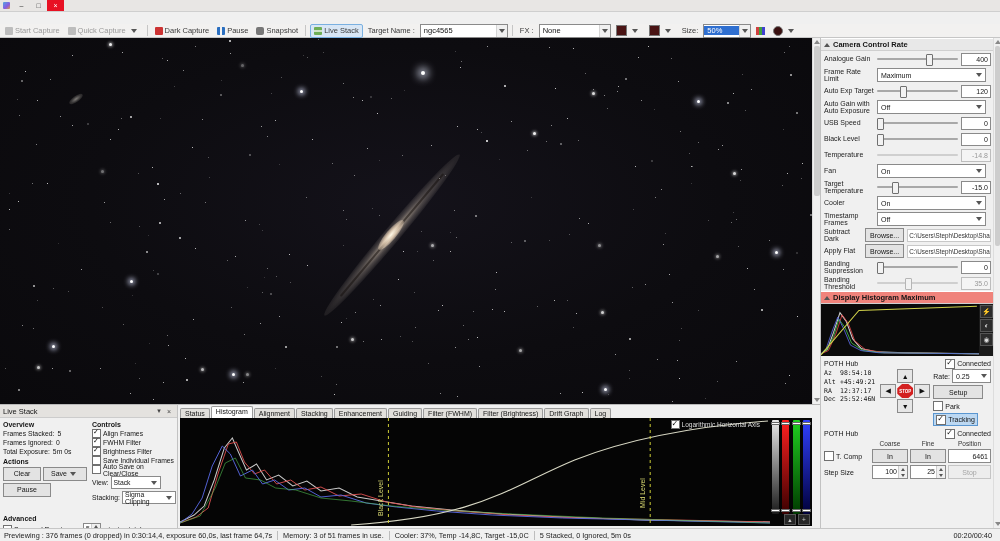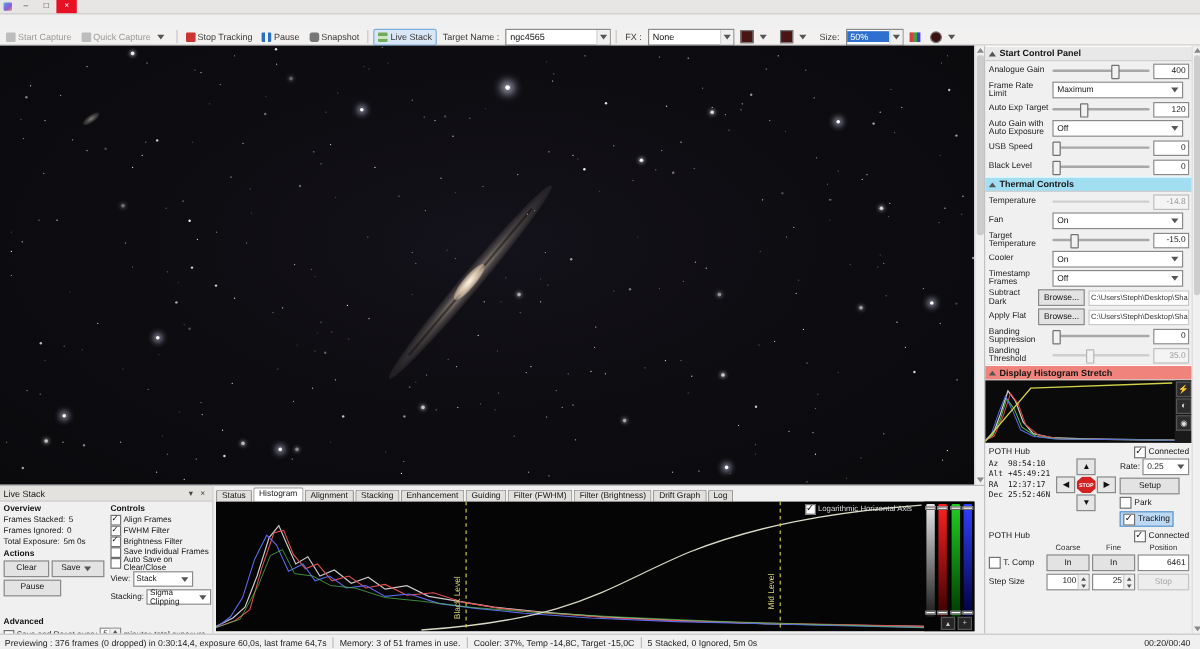--- a/index.html
+++ b/index.html
@@ -170,21 +170,21 @@
         <span>Start Capture</span>
       </span>
     <span class="tbtn dim">
         <span class="ic ic-cam-dim"></span>
         <span>Quick Capture</span>
         <span class="caret"></span>
       </span>
     <span class="tsep"></span>
     <span class="tbtn">
         <span class="ic ic-stop"></span>
-        <span>Stop Tracking</span>
+        <span>Dark Capture</span>
       </span>
     <span class="tbtn">
         <span class="ic ic-pause"></span>
         <span>Pause</span>
       </span>
     <span class="tbtn">
         <span class="ic ic-snap"></span>
         <span>Snapshot</span>
       </span>
     <span class="tsep"></span>
@@ -549,21 +549,21 @@
   <div class="vscroll" style="left:812px;top:38px;width:8px;height:366px;border-left:1px solid #ddd">
     <span class="scroll-arr" style="top:2px;border-bottom:4px solid #888"></span>
     <div class="thumb" style="top:8px;height:150px"></div>
     <span class="scroll-arr" style="bottom:2px;border-top:4px solid #888"></span>
   </div>
 
   <div class="right-panel">
 
     <div class="sec-header">
       <span class="chev-up"></span>
-      <span>Start Control Panel</span>
+      <span>Camera Control Rate</span>
     </div>
 
     <div class="crow">
       <div class="lbl">Analogue Gain</div>
       <div class="slider">
           <div class="track"></div>
           <div class="sthumb" style="left:60%"></div>
         </div>
       <div class="numbox">400</div>
     </div>
@@ -604,24 +604,20 @@
 
     <div class="crow">
       <div class="lbl">Black Level</div>
       <div class="slider">
           <div class="track"></div>
           <div class="sthumb" style="left:0%"></div>
         </div>
       <div class="numbox">0</div>
     </div>
 
-    <div class="sec-header" style="background:#a2def2">
-      <span class="chev-up"></span>
-      <span>Thermal Controls</span>
-    </div>
 
     <div class="crow">
       <div class="lbl">Temperature</div>
       <div class="slider disabled">
           <div class="track"></div>
         </div>
       <div class="numbox disabled">-14.8</div>
     </div>
 
     <div class="crow">
@@ -684,21 +680,21 @@
       <div class="lbl">Banding Threshold</div>
       <div class="slider disabled">
           <div class="track"></div>
           <div class="sthumb" style="left:34%"></div>
         </div>
       <div class="numbox disabled">35.0</div>
     </div>
 
     <div class="sec-header" style="background:#f0837b">
       <span class="chev-up"></span>
-      <span>Display Histogram Stretch</span>
+      <span>Display Histogram Maximum</span>
     </div>
 
     <div class="stretch-box">
       <svg viewBox="0 0 150 48" preserveAspectRatio="none">
         <polyline points="0,46 6,42 12,26 18,8 24,16 30,32 38,41 52,44 80,45 150,46" fill="none" stroke="#cfcfcf" stroke-width="1"></polyline>
         <polyline points="0,46 7,43 14,28 20,10 26,18 32,34 42,42 60,45 150,46" fill="none" stroke="#e04545" stroke-width="0.8"></polyline>
         <polyline points="0,46 6,42 12,30 17,14 23,22 29,36 40,43 58,45 150,46" fill="none" stroke="#45c045" stroke-width="0.8"></polyline>
         <polyline points="0,46 5,41 11,24 16,12 22,24 28,38 38,43 55,45 150,46" fill="none" stroke="#5a6ae0" stroke-width="0.8"></polyline>
         <path d="M0,47 L36,6 L148,2" fill="none" stroke="#d2d24a" stroke-width="1"></path>
       </svg>

